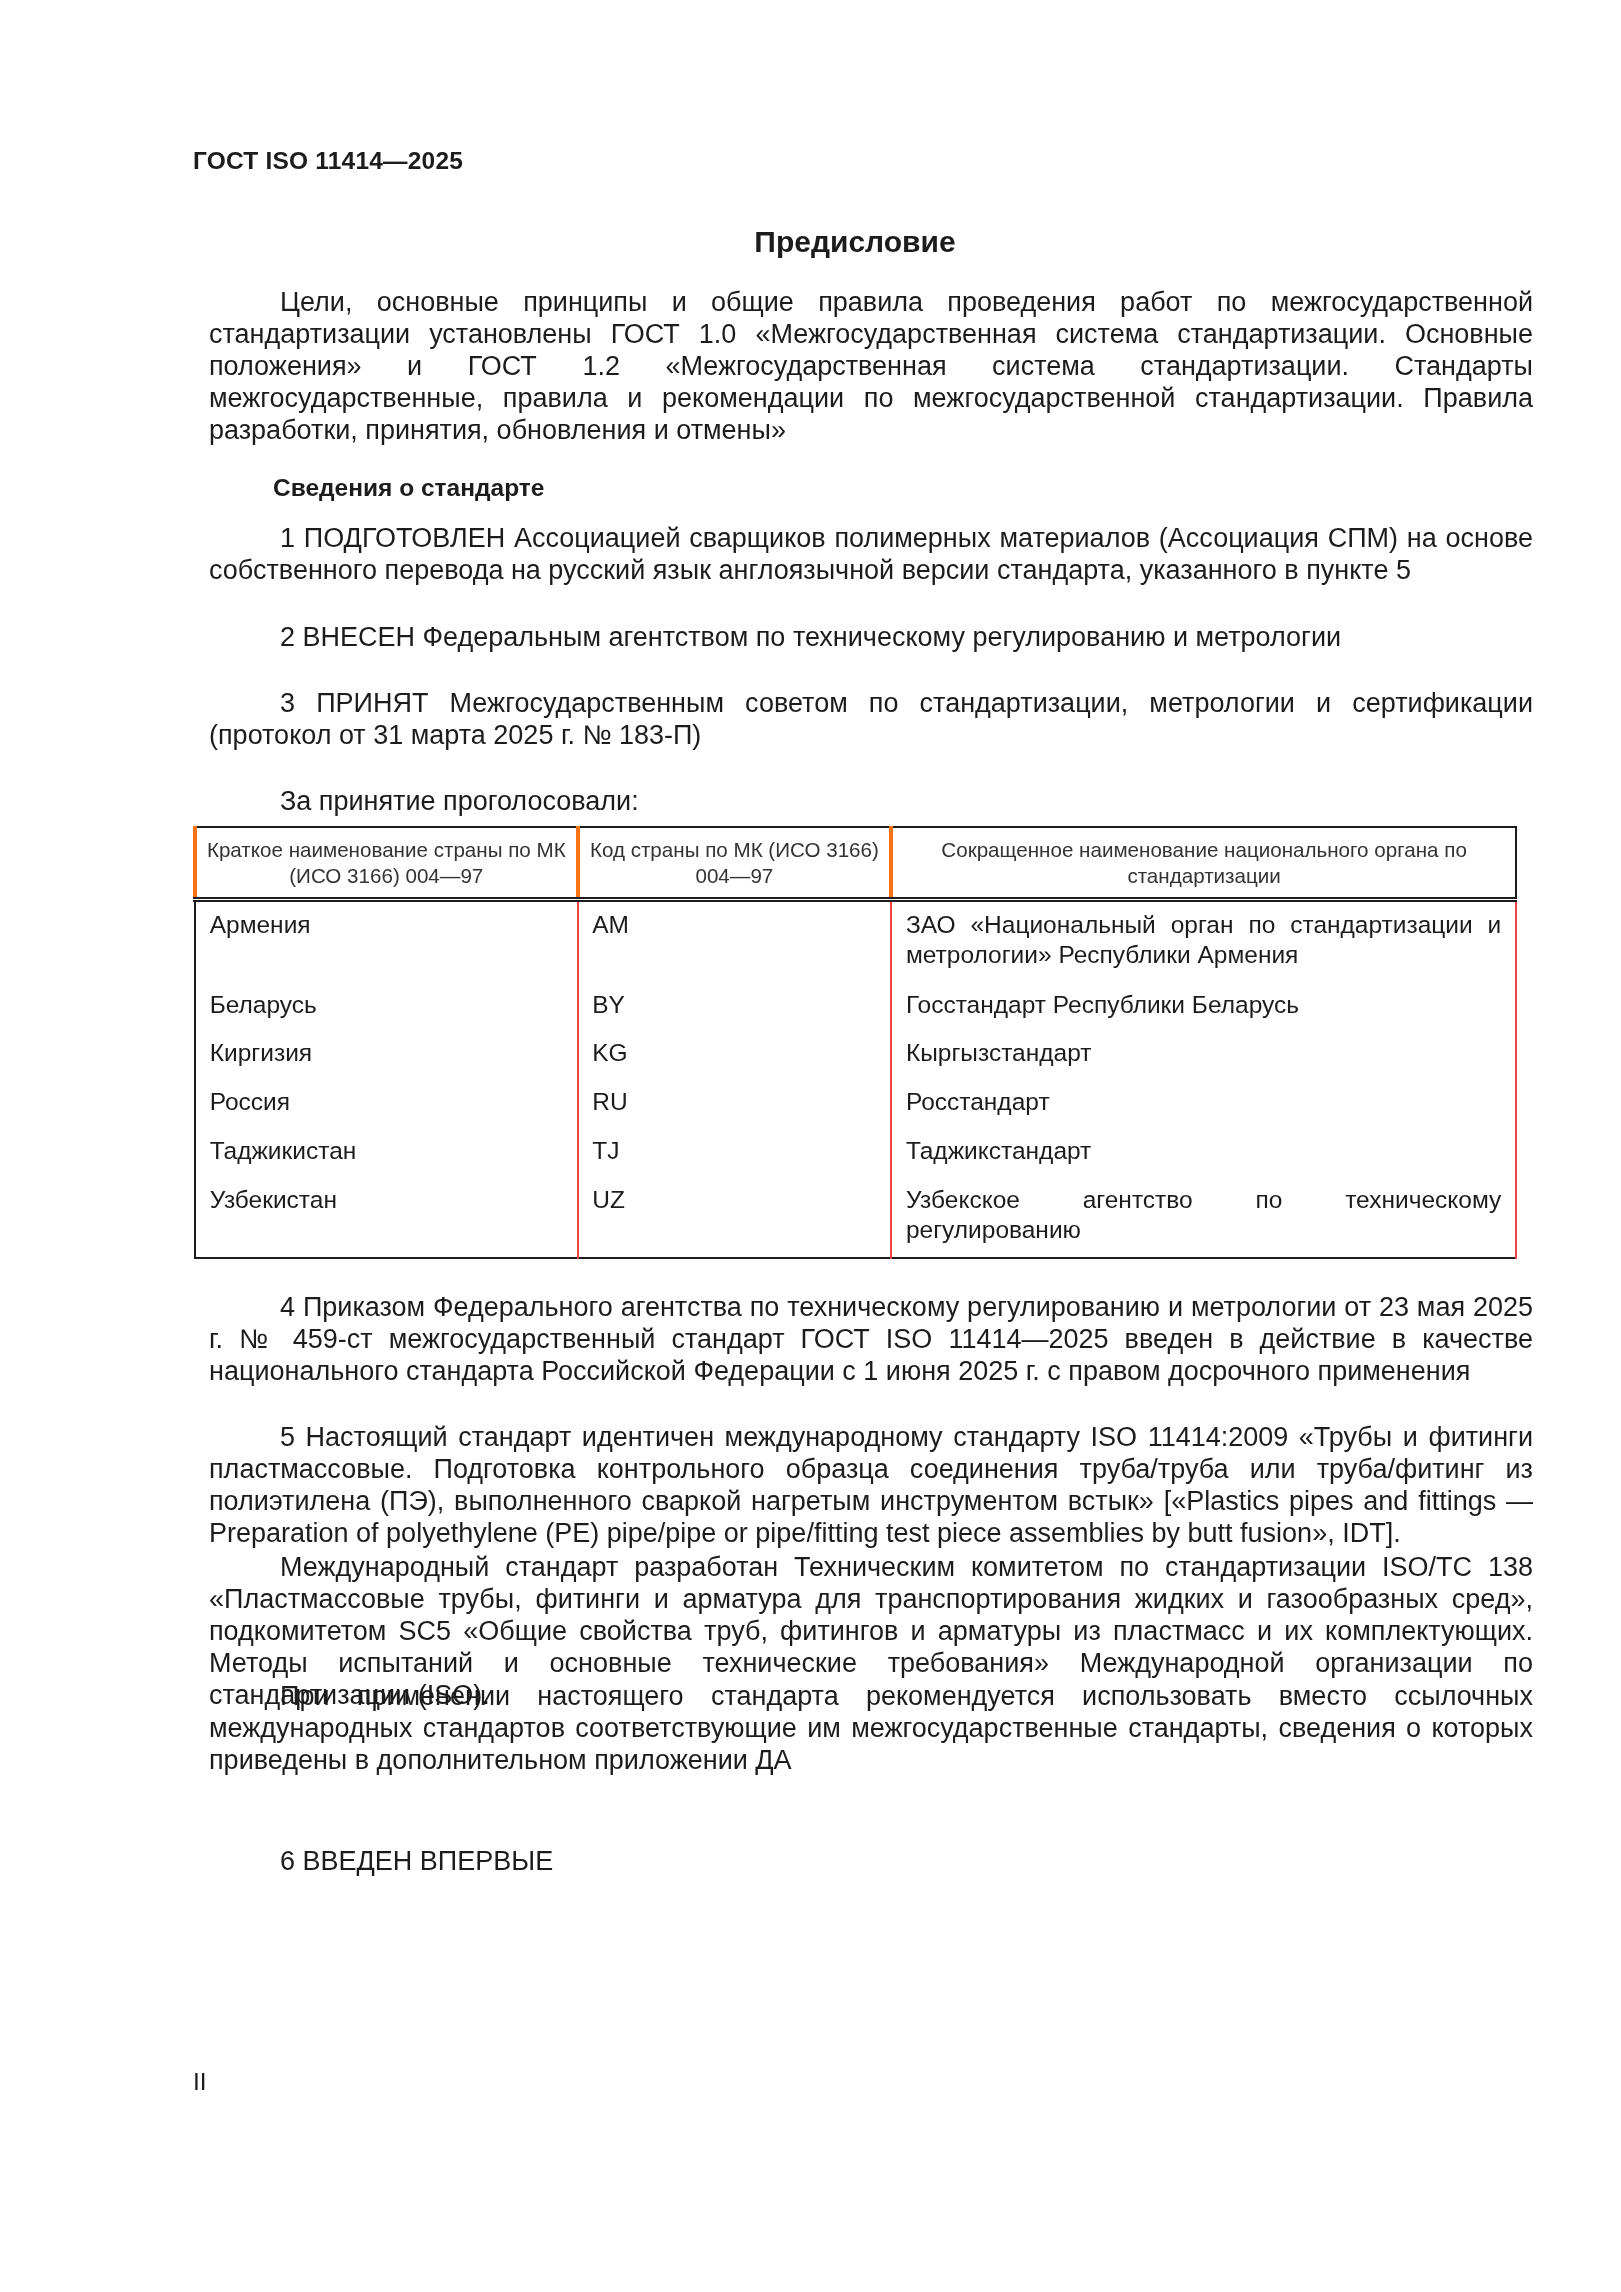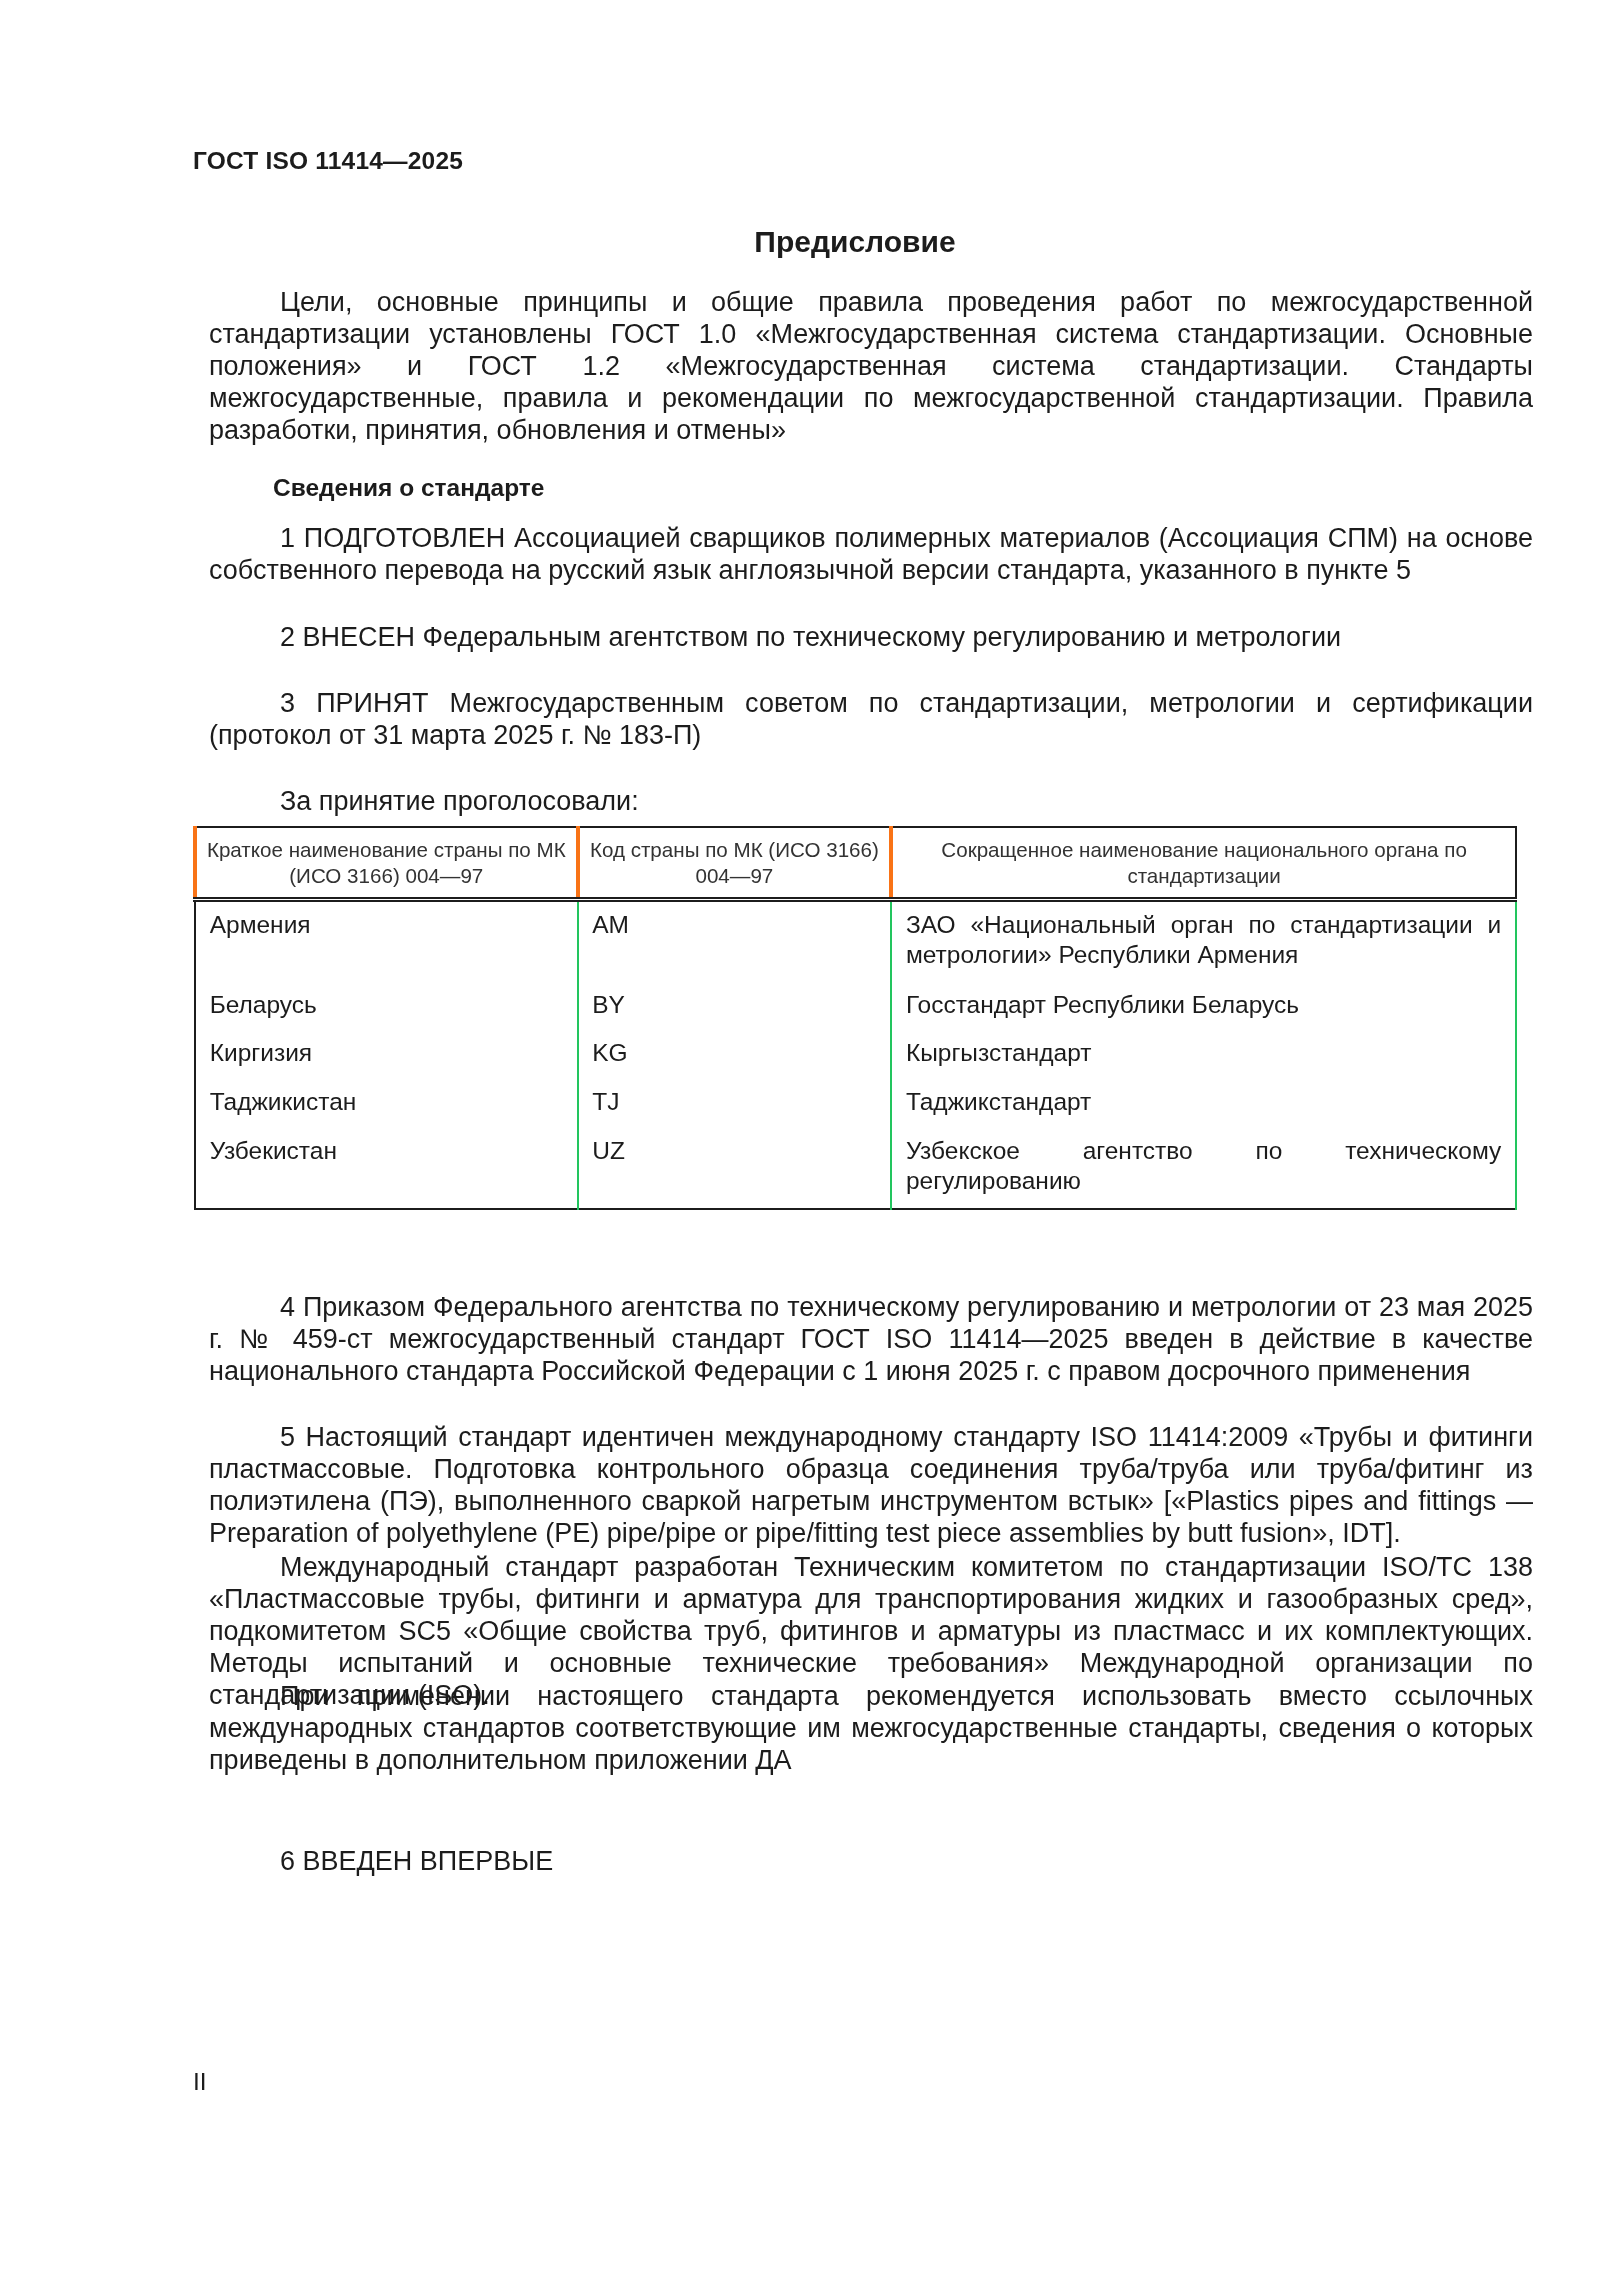--- a/index.html
+++ b/index.html
@@ -32,21 +32,21 @@
   }
   table.voted th {
     font-weight: normal; font-size: 20.6px; line-height: 25.5px;
     color: #333; text-align: center; vertical-align: middle;
     height: 69px; padding: 0 9.8px;
     border-left: 4px solid #f97316; border-right: 2px solid #1c1c1c;
     border-bottom: 5.9px double #1c1c1c;
   }
   table.voted td {
     vertical-align: top; padding: 7.8px 13.7px 0 13.7px; line-height: 30px;
-    border-left: 2px solid #1c1c1c; border-right: 2px solid #22c55e;
+    border-left: 2px solid #1c1c1c; border-right: 2px solid #ef4444;
   }
   table.voted td.code { }
   table.voted tr.r0 td { height: 72px; }
   table.voted tr.rn td { height: 41px; }
   table.voted tr.last td { height: 72px; }
   .col1 { width: 359px; }
   .col2 { width: 290px; }
   .org-just { text-align: justify; text-align-last: left; }
   .page-num {
     position: absolute; left: 0; top: 2068px; font-size: 24.5px;
@@ -91,20 +91,25 @@
         <td>Беларусь</td>
         <td class="code">BY</td>
         <td>Госстандарт Республики Беларусь</td>
       </tr>
       <tr class="rn">
         <td>Киргизия</td>
         <td class="code">KG</td>
         <td>Кыргызстандарт</td>
       </tr>
       <tr class="rn">
+        <td>Россия</td>
+        <td class="code">RU</td>
+        <td>Росстандарт</td>
+      </tr>
+      <tr class="rn">
         <td>Таджикистан</td>
         <td class="code">TJ</td>
         <td>Таджикстандарт</td>
       </tr>
       <tr class="last">
         <td>Узбекистан</td>
         <td class="code">UZ</td>
         <td class="org-just">Узбекское агентство по техническому регулированию</td>
       </tr>
     </tbody>

